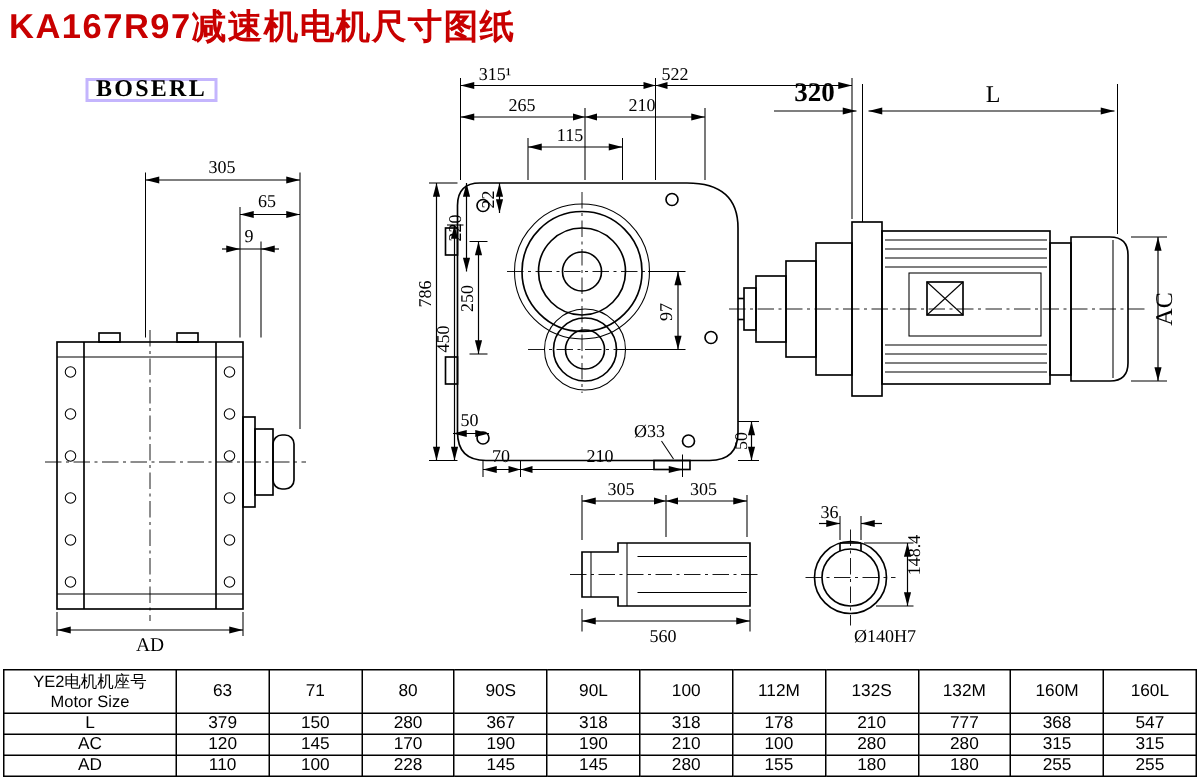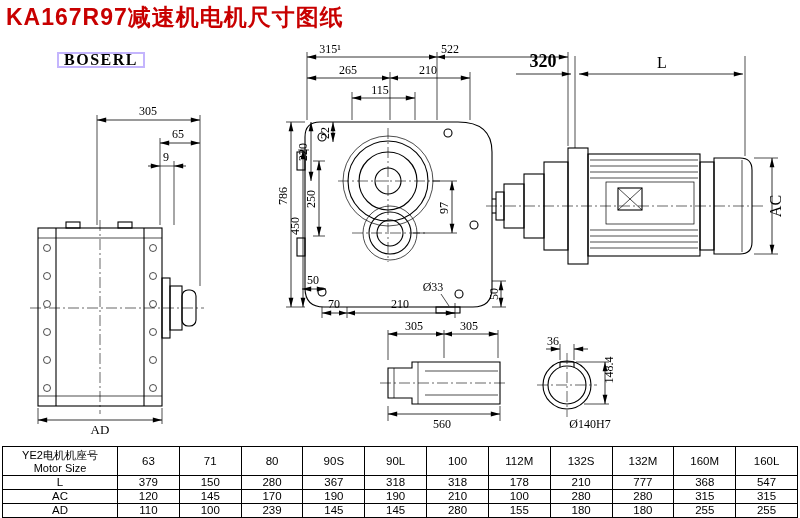--- a/index.html
+++ b/index.html
@@ -308,21 +308,21 @@
       <td>100</td>
       <td>280</td>
       <td>280</td>
       <td>315</td>
       <td>315</td>
     </tr>
     <tr>
       <td class="c0">AD</td>
       <td>110</td>
       <td>100</td>
-      <td>239</td>
+      <td>228</td>
       <td>145</td>
       <td>145</td>
       <td>280</td>
       <td>155</td>
       <td>180</td>
       <td>180</td>
       <td>255</td>
       <td>255</td>
     </tr>
   </tbody>

